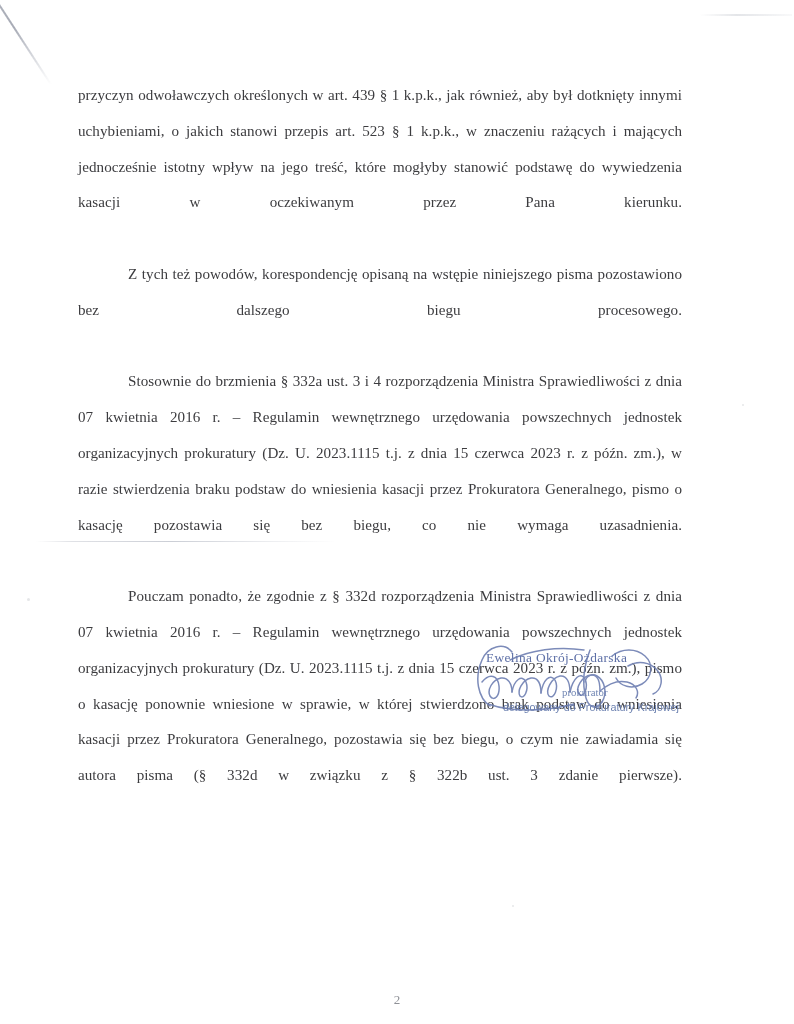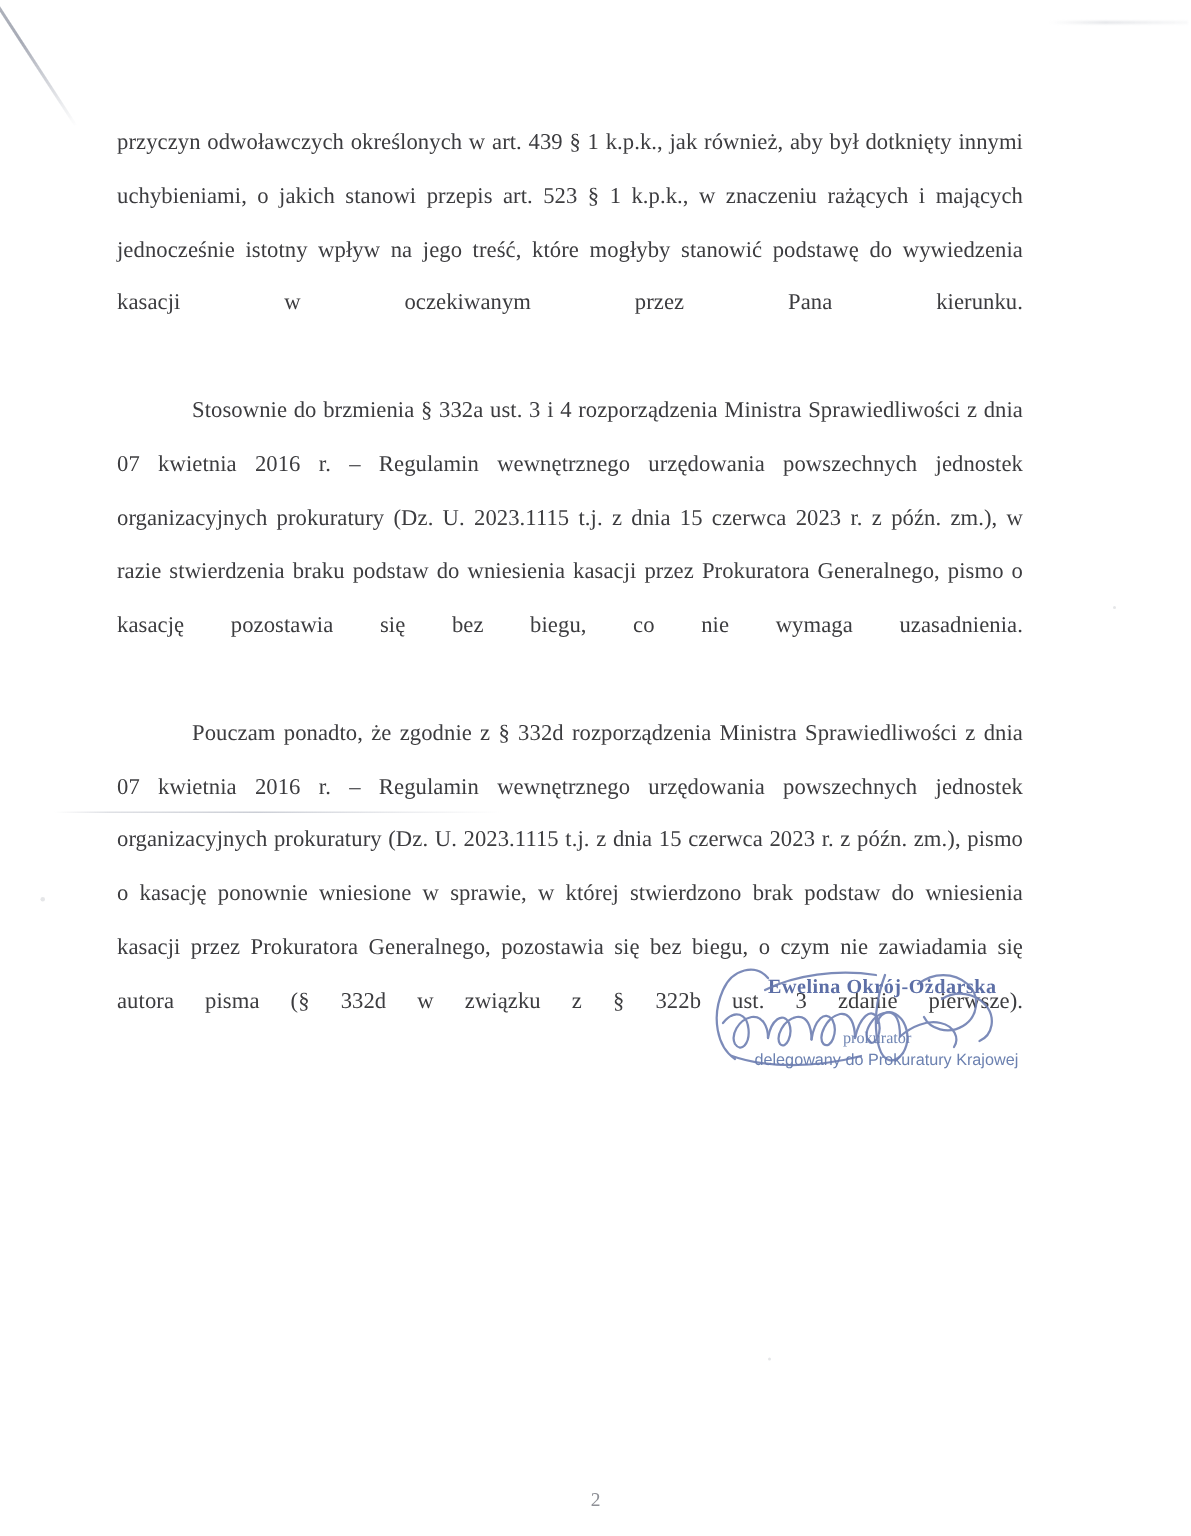--- a/index.html
+++ b/index.html
@@ -111,25 +111,25 @@
   #signature-block {
     position: absolute;
     left: 452px;
     top: 636px;
     width: 250px;
     height: 96px;
   }
 
   .sig-name {
     position: absolute;
-    left: 60px;
+    left: 34px;
     top: 14px;
     font-family: "Liberation Serif", "DejaVu Serif", serif;
     font-size: 13.4px;
-    font-weight: 700;
+    font-weight: 400;
     letter-spacing: 0.35px;
     color: #5d6fa6;
     white-space: nowrap;
   }
 
   .sig-role {
     position: absolute;
     left: 110px;
     top: 50px;
     font-family: Liberation Serif, serif;
@@ -177,20 +177,21 @@
 
   <div class="fold-diagonal"></div>
   <div class="fold-horizontal"></div>
   <div class="edge-shade-top"></div>
   <div class="speck" style="left:27px;top:598px;width:3px;height:3px;"></div>
   <div class="speck" style="left:512px;top:905px;width:2px;height:2px;"></div>
   <div class="speck" style="left:742px;top:404px;width:2px;height:2px;"></div>
 
   <div id="text-body">
     <p class="para no-indent">przyczyn odwoławczych określonych w art. 439 § 1 k.p.k., jak również, aby był dotknięty innymi uchybieniami, o jakich stanowi przepis art. 523 § 1 k.p.k., w znaczeniu rażących i mających jednocześnie istotny wpływ na jego treść, które mogłyby stanowić podstawę do wywiedzenia kasacji w oczekiwanym przez Pana kierunku.</p>
+    <p class="para">Z tych też powodów, korespondencję opisaną na wstępie niniejszego pisma pozostawiono bez dalszego biegu procesowego.</p>
     <p class="para">Stosownie do brzmienia § 332a ust. 3 i 4 rozporządzenia Ministra Sprawiedliwości z dnia 07 kwietnia 2016 r. – Regulamin wewnętrznego urzędowania powszechnych jednostek organizacyjnych prokuratury (Dz. U. 2023.1115 t.j. z dnia 15 czerwca 2023 r. z późn. zm.), w razie stwierdzenia braku podstaw do wniesienia kasacji przez Prokuratora Generalnego, pismo o kasację pozostawia się bez biegu, co nie wymaga uzasadnienia.</p>
     <p class="para">Pouczam ponadto, że zgodnie z § 332d rozporządzenia Ministra Sprawiedliwości z dnia 07 kwietnia 2016 r. – Regulamin wewnętrznego urzędowania powszechnych jednostek organizacyjnych prokuratury (Dz. U. 2023.1115 t.j. z dnia 15 czerwca 2023 r. z późn. zm.), pismo o kasację ponownie wniesione w sprawie, w której stwierdzono brak podstaw do wniesienia kasacji przez Prokuratora Generalnego, pozostawia się bez biegu, o czym nie zawiadamia się autora pisma (§ 332d w związku z § 322b ust. 3 zdanie pierwsze).</p>
   </div>
 
   <div id="signature-block">
 
     <div class="sig-name">Ewelina Okrój-Ożdarska</div>
 
     <div class="sig-role">prokurator</div>
 

